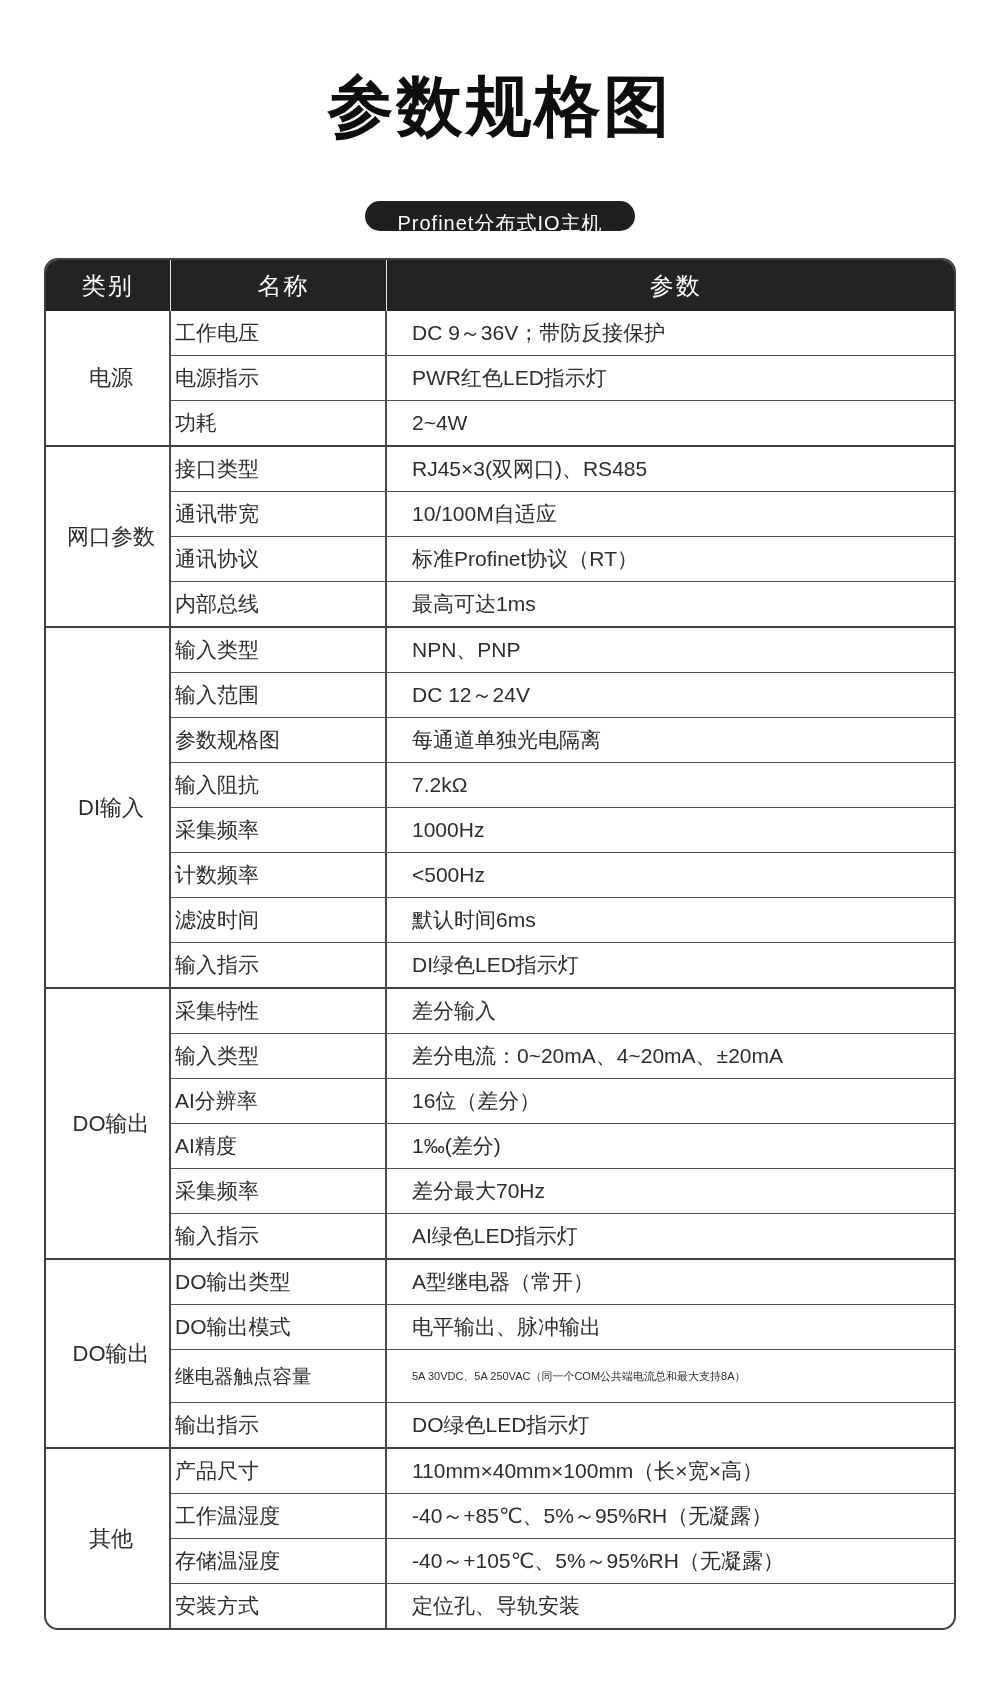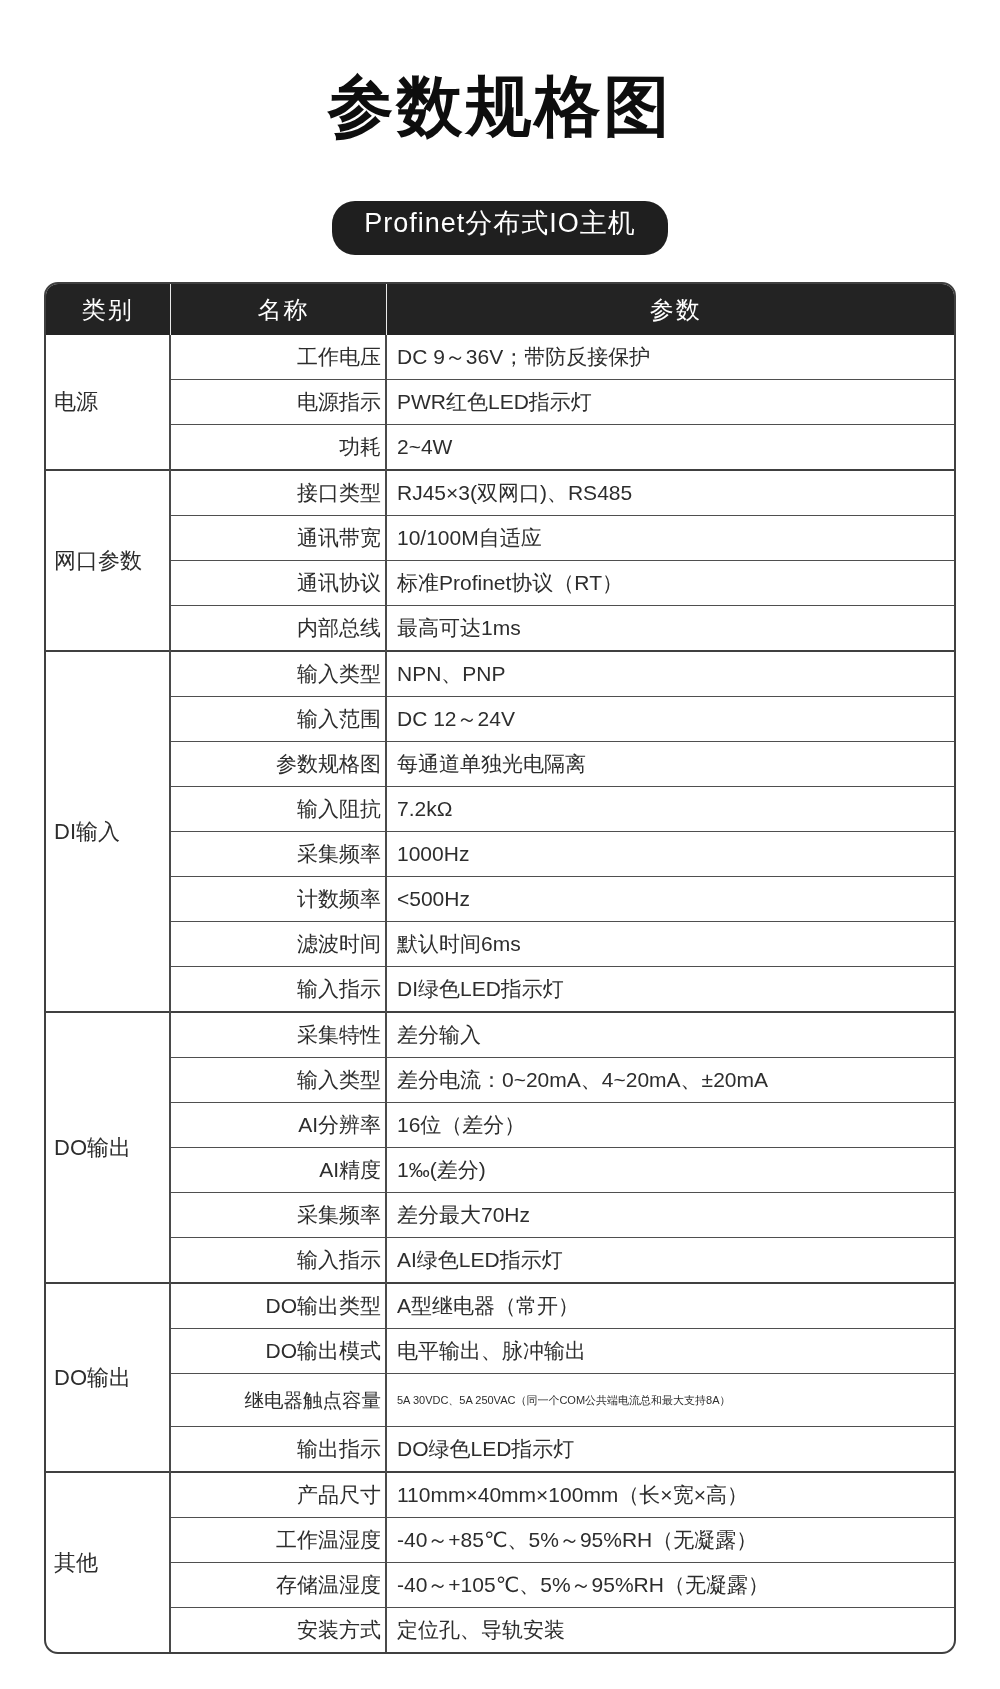--- a/index.html
+++ b/index.html
@@ -23,23 +23,23 @@
     letter-spacing: 3px;
   }
   .badge-row {
     display: flex;
     justify-content: center;
     margin-top: 55px;
   }
   .badge {
     background: #1f1f1f;
     color: #ffffff;
-    font-size: 27px;
+    font-size: 20px;
     line-height: 45px;
-    height: 54px;
+    height: 30px;
     padding: 0 32px;
     border-radius: 23px;
     font-weight: 500;
     letter-spacing: 1px;
   }
   .table-wrap {
     margin: 27px 44px 0 44px;
     border: 2.5px solid #404040;
     border-radius: 14px;
     overflow: hidden;
@@ -62,34 +62,34 @@
     letter-spacing: 2px;
   }
   thead th + th { border-left: 1.5px solid rgba(255,255,255,0.9); padding-left: 12px; }
   tbody td {
     height: 44px;
     font-size: 21px;
     color: #2d2d2d;
     font-weight: 500;
   }
   td.cat {
-    text-align: left;
+    text-align: center;
     font-size: 22px;
     border-right: 2px solid #4a4a4a;
     padding-left: 8px;
   }
   td.name {
-    text-align: right;
+    text-align: left;
     border-right: 2px solid #4a4a4a;
     padding: 0 4px;
   }
   td.name.tight { font-size: 19.5px; }
   td.val {
     text-align: left;
-    padding: 0 14px 0 10px;
+    padding: 0 14px 0 25px;
   }
   td.val.small {
     font-size: 11px;
     line-height: 1.3;
     padding-top: 4px;
     padding-bottom: 4px;
   }
   tbody tr:not(.sec-start) td { border-top: 1.5px solid #4f4f4f; }
   tbody tr.sec-start td { border-top: 2.5px solid #404040; }
   tbody tr.first-row td { border-top: none; }

